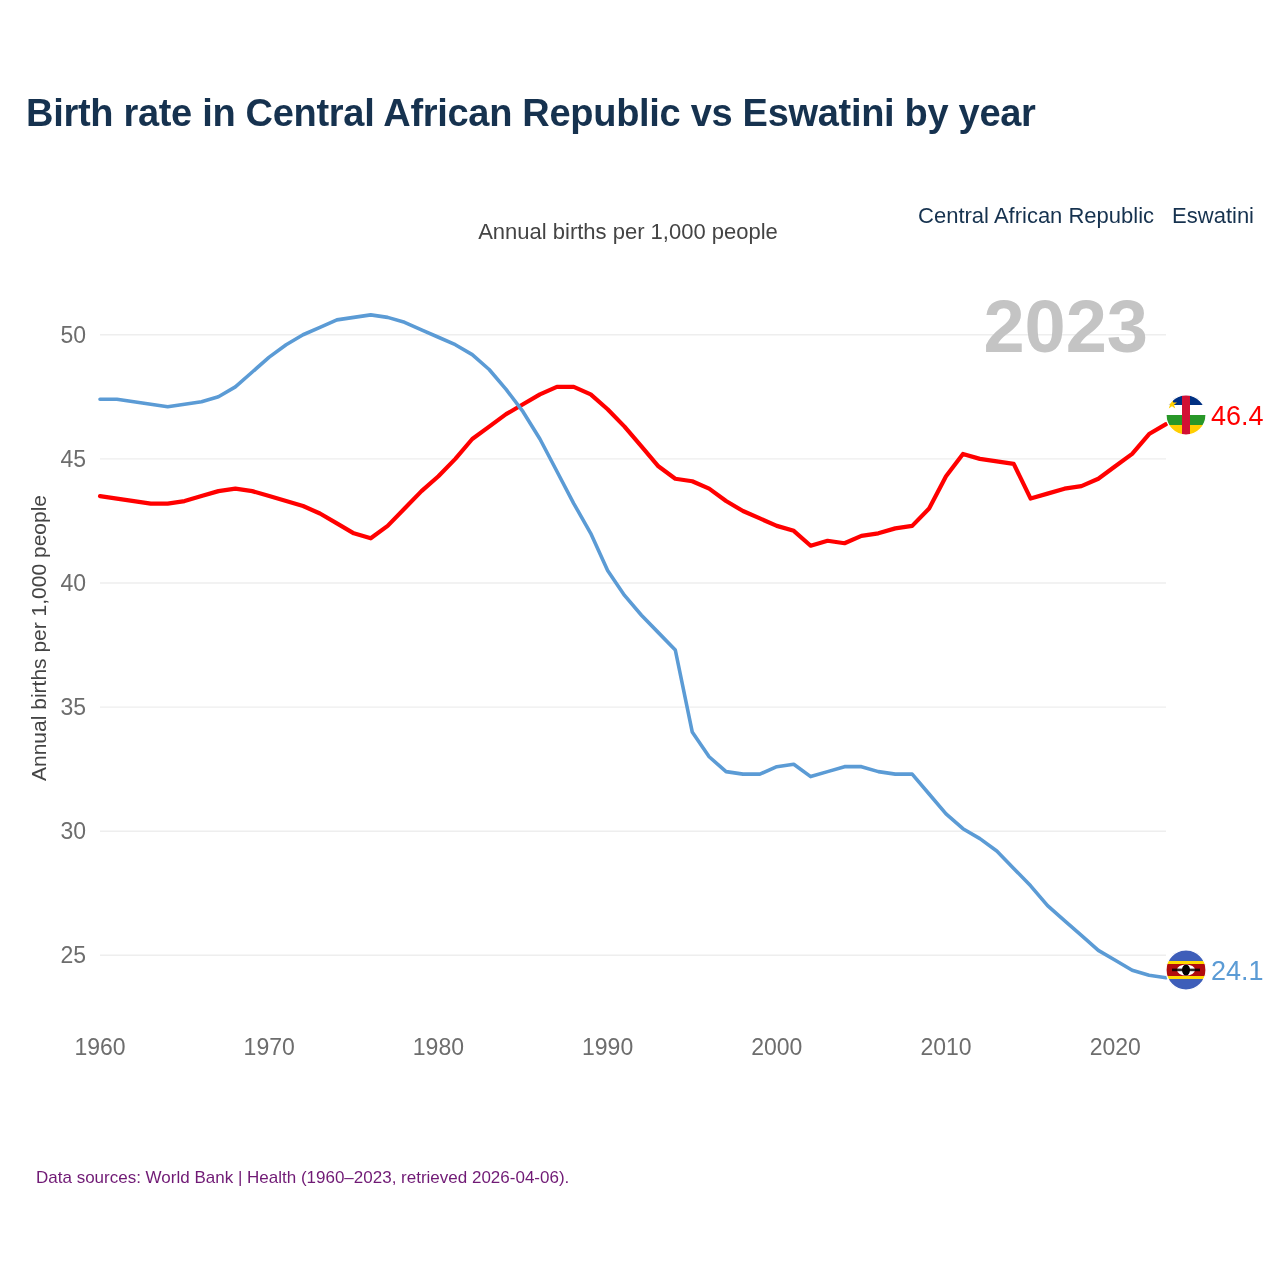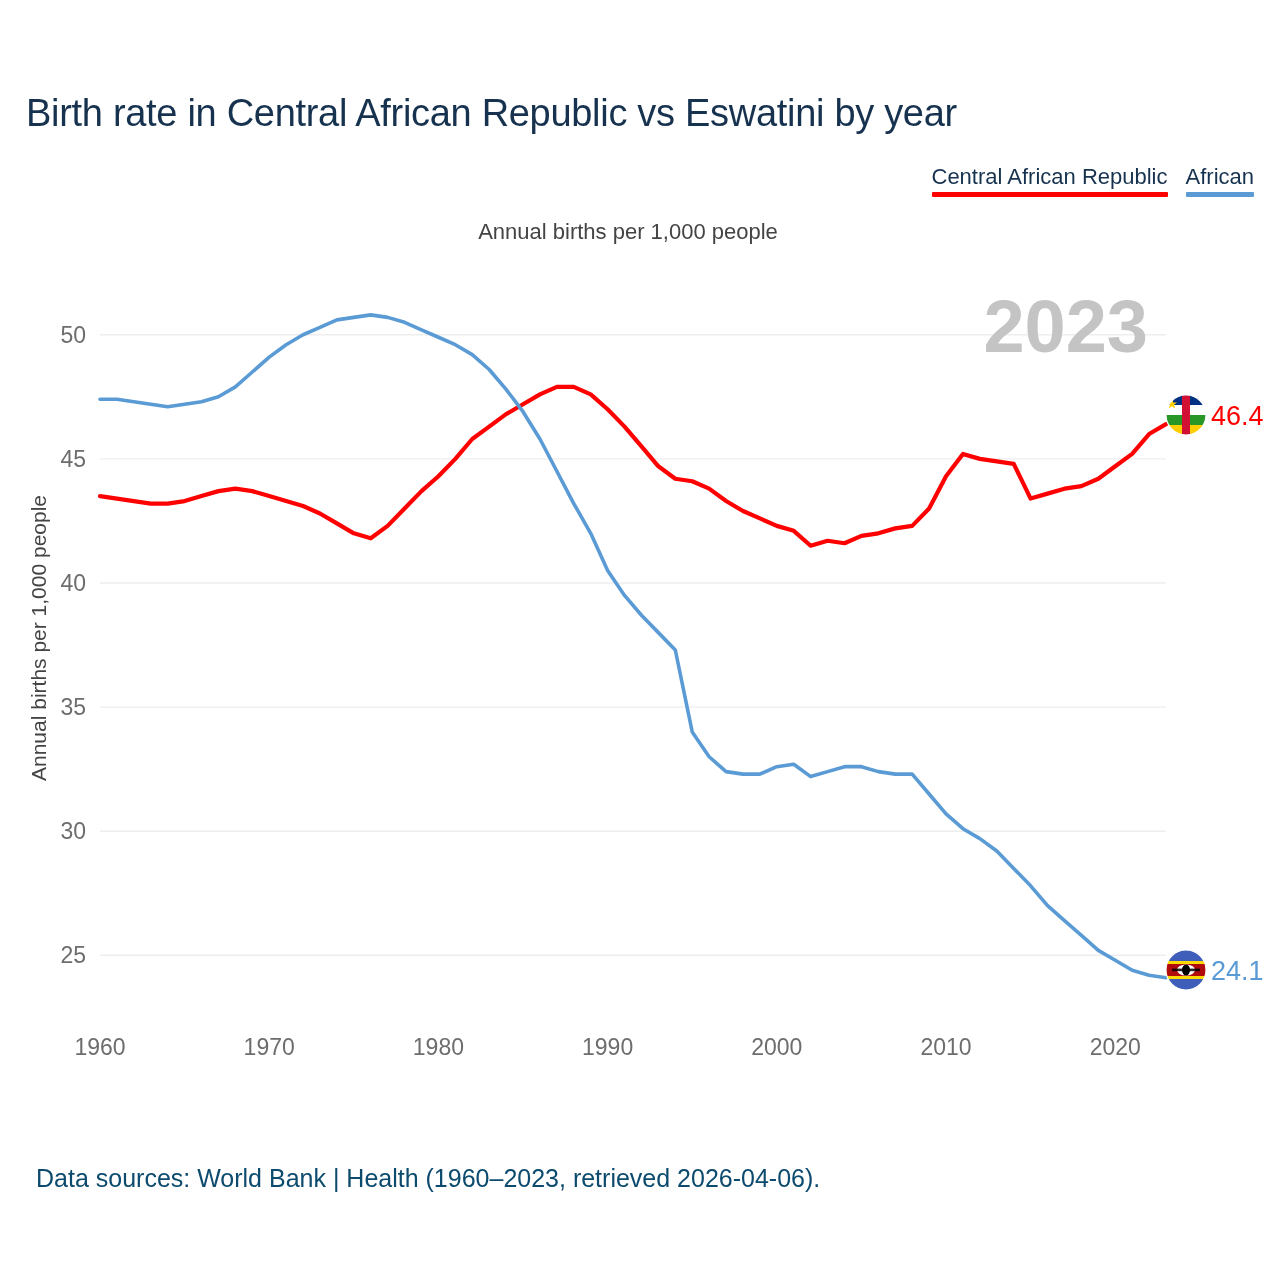--- a/index.html
+++ b/index.html
@@ -21,41 +21,42 @@
     width: 1280px;
     height: 1280px;
   }
 
   
   .chart-title {
     position: absolute;
     left: 26px;
     top: 92px;
     font-size: 38px;
-    font-weight: normal;
+    font-weight: bold;
     color: #16324f;
     letter-spacing: -0.3px;
     white-space: nowrap;
     text-align: right;
   }
 
   
   .legend {
     position: absolute;
     right: 26px;
     top: 164px;
     display: flex;
     flex-direction: row;
     align-items: flex-start;
     gap: 18px;
   }
   .legend-item {
     display: flex;
-    flex-direction: column;
+    flex-direction: row;
     align-items: stretch;
+    margin-top: 39px;
   }
   .legend-label {
     font-size: 22px;
     color: #16324f;
     line-height: 26px;
     white-space: nowrap;
     text-align: center;
   }
   .legend-rule {
     height: 5px;
@@ -129,40 +130,40 @@
   .endpoint-value {
     font-family: "Liberation Sans", sans-serif;
     font-size: 27px;
   }
 
   
   .footer {
     position: absolute;
     left: 36px;
     bottom: 84px;
-    font-size: 25px;
-    color: #0c4a6e;
+    font-size: 17px;
+    color: #701a75;
     line-height: 36px;
   }
   .footer div { white-space: nowrap; }
 </style>
 </head>
 <body>
 
 <div id="page">
 
   <div class="chart-title">Birth rate in Central African Republic vs Eswatini by year</div>
 
   <div class="legend">
     <div class="legend-item">
       <div class="legend-label">Central African Republic</div>
       <div class="legend-rule" style="background:#ff0000"></div>
     </div>
     <div class="legend-item">
-      <div class="legend-label">African</div>
+      <div class="legend-label">Eswatini</div>
       <div class="legend-rule" style="background:#5b9bd5"></div>
     </div>
   </div>
 
   <div class="chart-subtitle">Annual births per 1,000 people</div>
 
   <div class="plot-wrap">
     <svg class="plot" viewBox="0 0 1280 1280">
       <defs>
         <clipPath id="carFlagClip">

